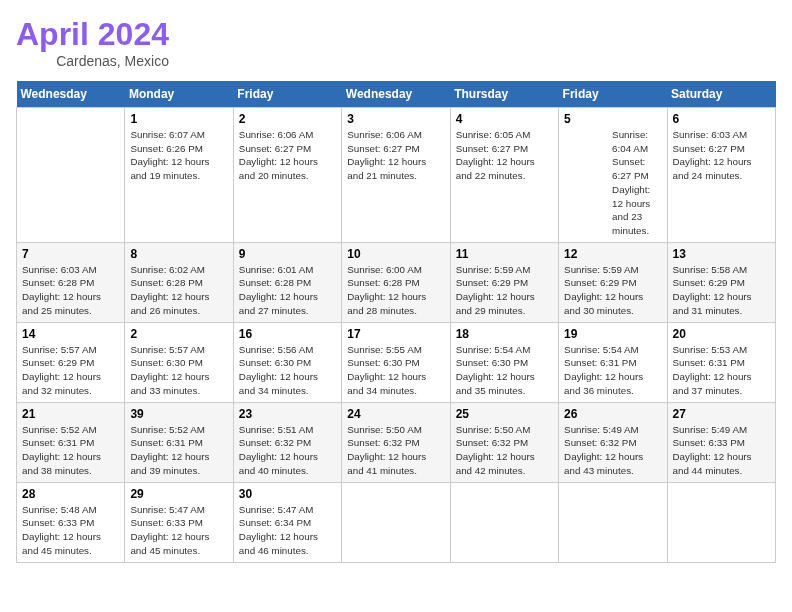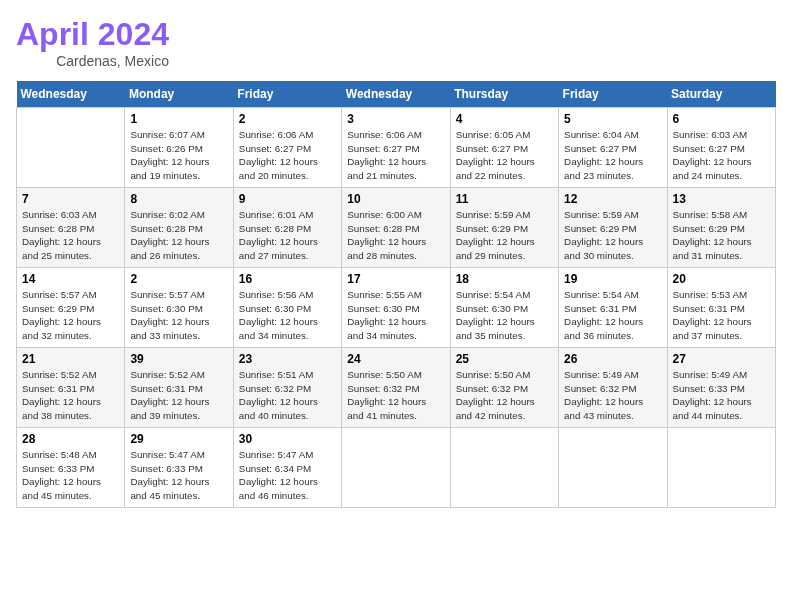--- a/index.html
+++ b/index.html
@@ -135,21 +135,21 @@
         </td>
         <td>
           <span class="day-num">4</span>
           <div class="day-info" style="white-space: pre-line;">Sunrise: 6:05 AM
 Sunset: 6:27 PM
 Daylight: 12 hours
 and 22 minutes.</div>
         </td>
         <td>
           <span class="day-num">5</span>
-          <div class="day-info" style="white-space: pre-line;">Sunrise: 6:04 AM
+          <div class="day-info" style="white-space: pre-line; margin-left: 48px;">Sunrise: 6:04 AM
 Sunset: 6:27 PM
 Daylight: 12 hours
 and 23 minutes.</div>
         </td>
         <td>
           <span class="day-num">6</span>
           <div class="day-info" style="white-space: pre-line;">Sunrise: 6:03 AM
 Sunset: 6:27 PM
 Daylight: 12 hours
 and 24 minutes.</div>

